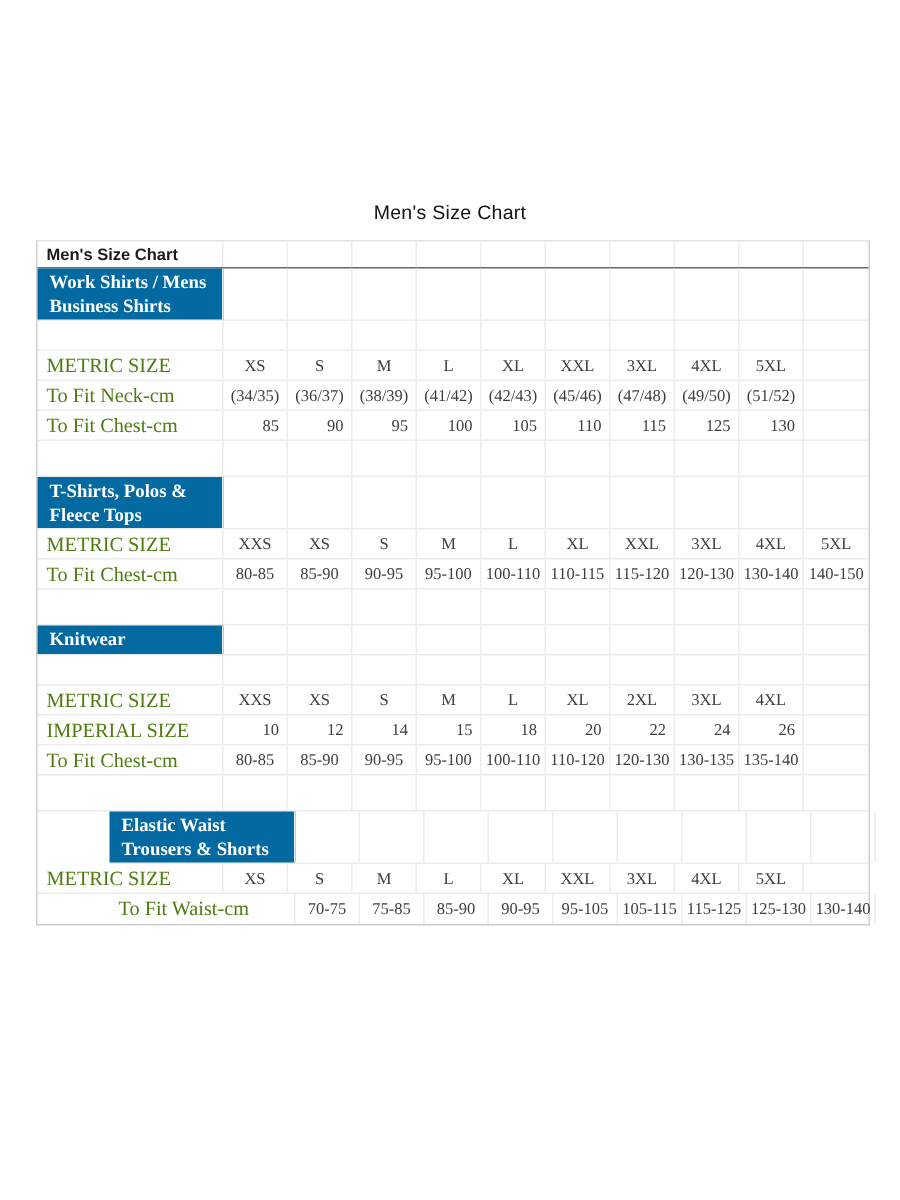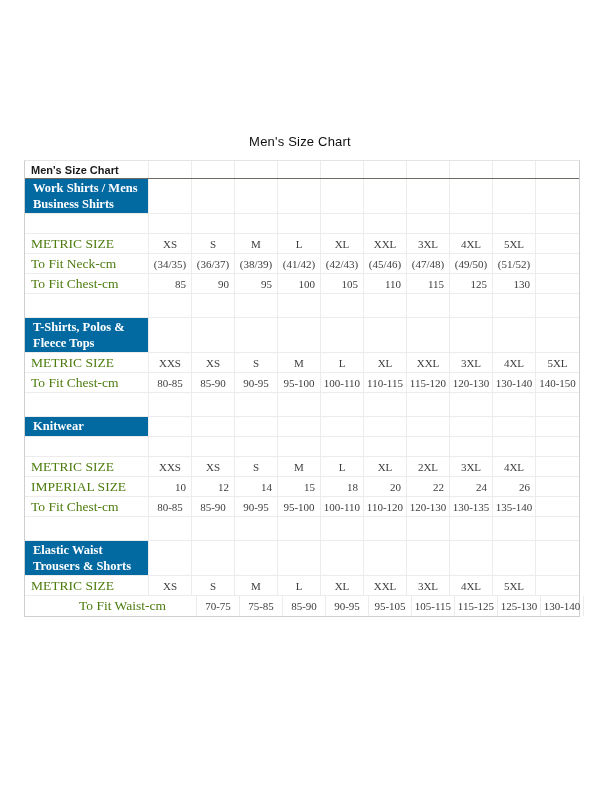--- a/index.html
+++ b/index.html
@@ -261,21 +261,21 @@
         <div class="cell data-cell"></div>
         <div class="cell data-cell"></div>
         <div class="cell data-cell"></div>
         <div class="cell data-cell"></div>
         <div class="cell data-cell"></div>
         <div class="cell data-cell"></div>
         <div class="cell data-cell"></div>
         <div class="cell data-cell"></div>
         <div class="cell data-cell"></div>
       </div>
-      <div class="row navy-row" style="height: 35px;">
+      <div class="row navy-row" style="height: 35px; margin-left: 48px;">
         <div class="cell label-cell navy">Elastic Waist Trousers &amp; Shorts</div>
         <div class="cell data-cell"></div>
         <div class="cell data-cell"></div>
         <div class="cell data-cell"></div>
         <div class="cell data-cell"></div>
         <div class="cell data-cell"></div>
         <div class="cell data-cell"></div>
         <div class="cell data-cell"></div>
         <div class="cell data-cell"></div>
         <div class="cell data-cell"></div>

